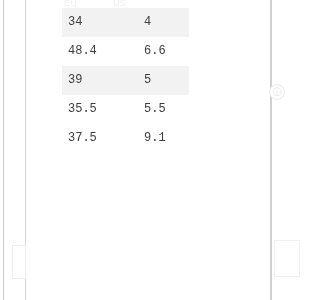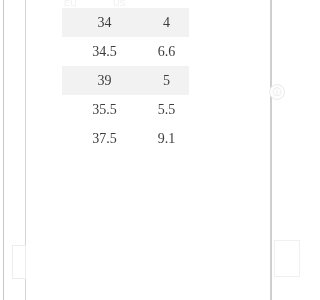--- a/index.html
+++ b/index.html
@@ -67,27 +67,26 @@
     top: 8px;
     width: 118px;
     border-collapse: collapse;
     table-layout: fixed;
   }
   .size-table tr { height: 29px; }
   .size-table tr.odd  { background: #f2f2f2; }
   .size-table tr.even { background: #ffffff; }
   .size-table td {
     padding: 0 0 0 6px;
-    font-size: 14px;
+    font-size: 12px;
     line-height: 29px;
     color: #3c3c41;
-    font-family: Liberation Serif, serif;
+    font-family: Liberation Mono, monospace;
     vertical-align: middle;
     white-space: nowrap;
-    text-align: center;
   }
   .size-table td.col-eu { width: 73px; }
   .size-table td.col-us { width: 45px; padding-left: 3px; }
 
   
   .edge-badge {
     position: absolute;
     left: 269px;
     top: 84px;
     width: 16px;
@@ -139,21 +138,21 @@
       <span class="hr-c1">EU</span><span class="hr-c2">US</span>
     </div>
 
     <table class="size-table">
       <tbody>
         <tr class="odd">
           <td class="col-eu">34</td>
           <td class="col-us">4</td>
         </tr>
         <tr class="even">
-          <td class="col-eu">34.5</td>
+          <td class="col-eu">48.4</td>
           <td class="col-us">6.6</td>
         </tr>
         <tr class="odd">
           <td class="col-eu">39</td>
           <td class="col-us">5</td>
         </tr>
         <tr class="even">
           <td class="col-eu">35.5</td>
           <td class="col-us">5.5</td>
         </tr>

